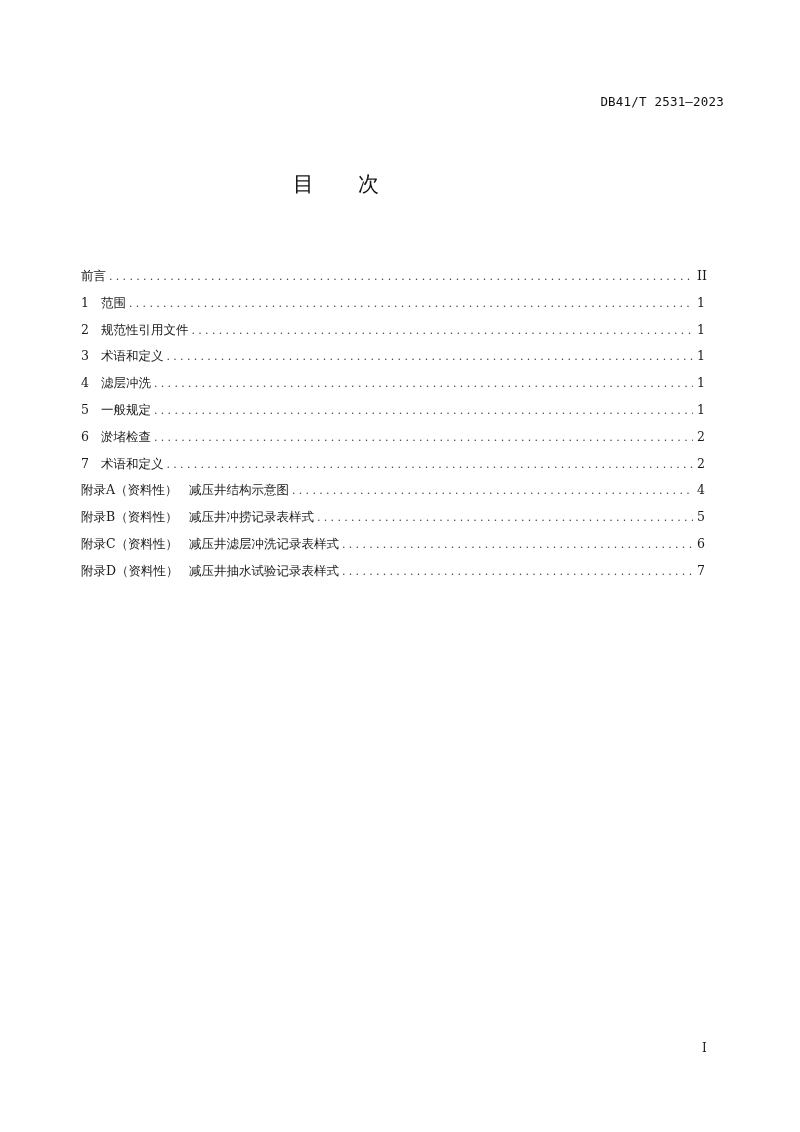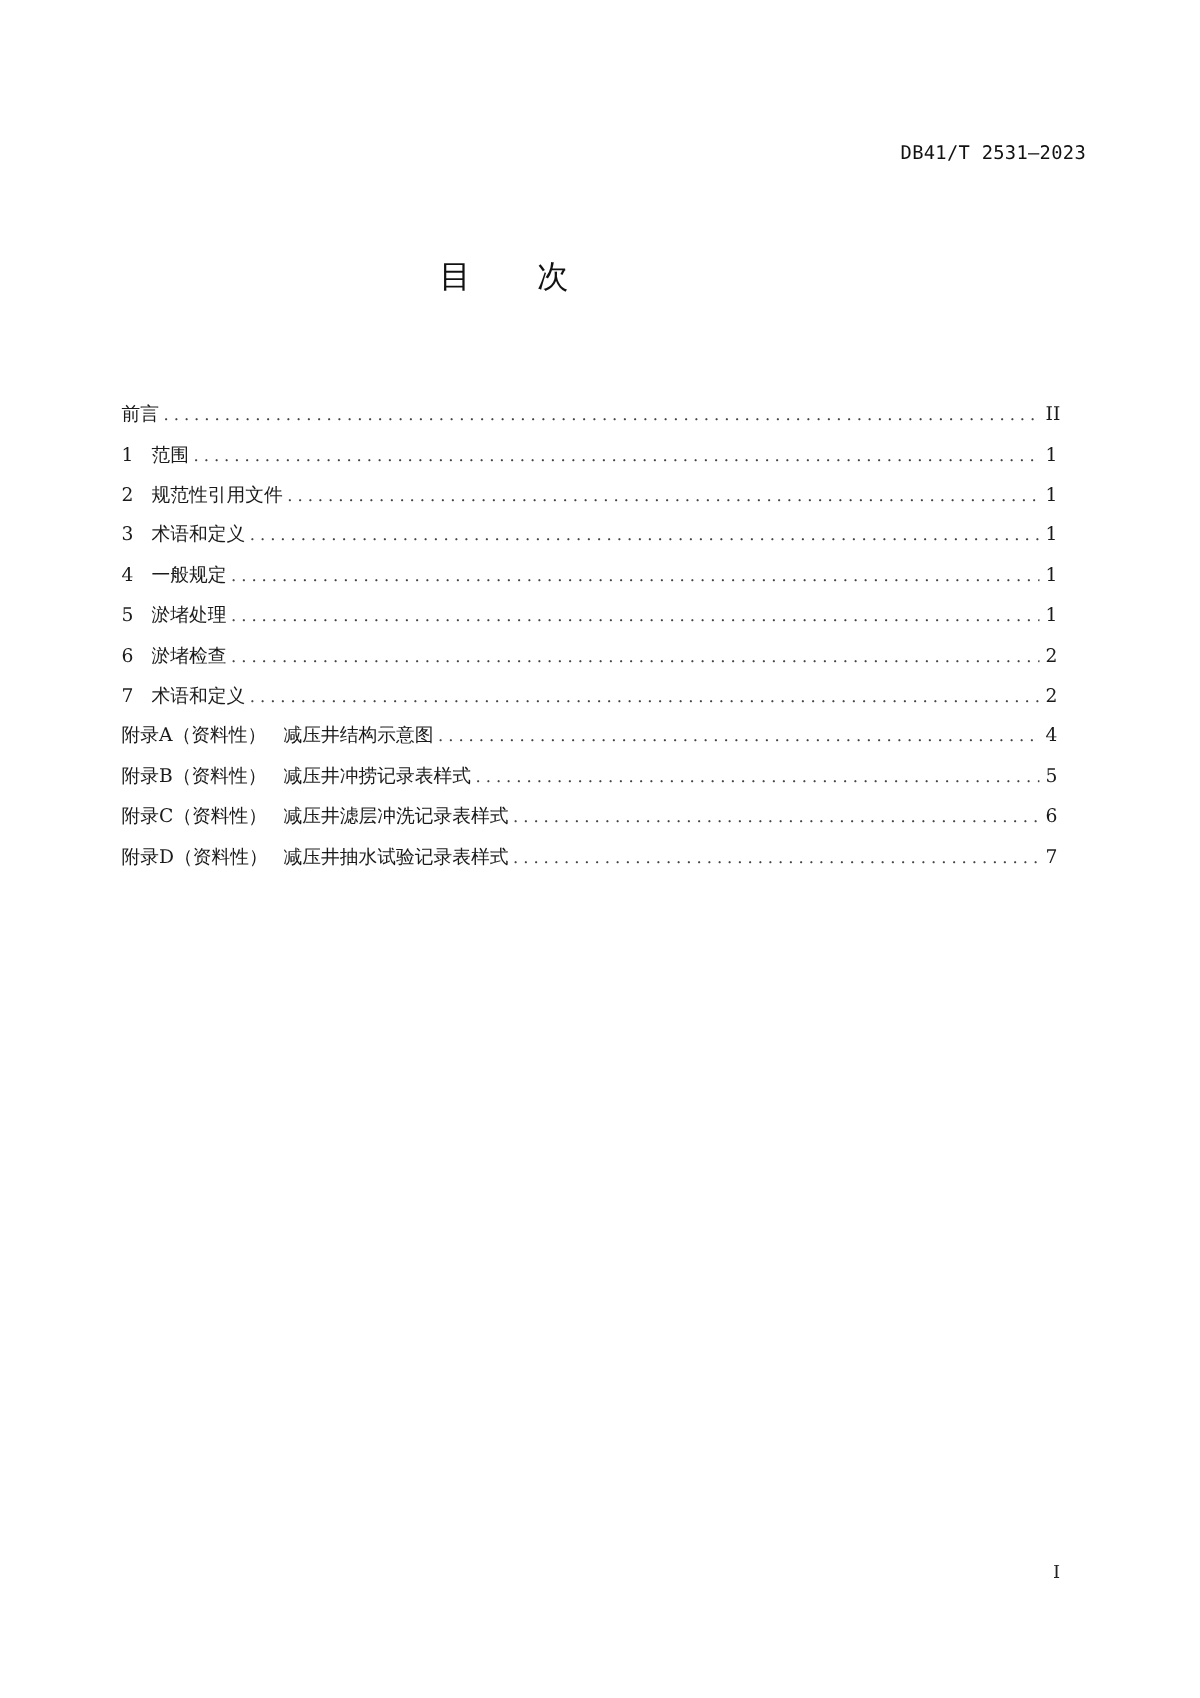--- a/index.html
+++ b/index.html
@@ -49,27 +49,27 @@
       <span class="toc-page">1</span>
     </div>
     <div class="toc-row">
       <span class="toc-num">3</span>
       <span class="toc-label">术语和定义</span>
       <span class="toc-dots">........................................................................................................................................................................................................</span>
       <span class="toc-page">1</span>
     </div>
     <div class="toc-row">
       <span class="toc-num">4</span>
-      <span class="toc-label">一般规定</span>
+      <span class="toc-label">滤层冲洗</span>
       <span class="toc-dots">........................................................................................................................................................................................................</span>
       <span class="toc-page">1</span>
     </div>
     <div class="toc-row">
       <span class="toc-num">5</span>
-      <span class="toc-label">淤堵处理</span>
+      <span class="toc-label">一般规定</span>
       <span class="toc-dots">........................................................................................................................................................................................................</span>
       <span class="toc-page">1</span>
     </div>
     <div class="toc-row">
       <span class="toc-num">6</span>
       <span class="toc-label">淤堵检查</span>
       <span class="toc-dots">........................................................................................................................................................................................................</span>
       <span class="toc-page">2</span>
     </div>
     <div class="toc-row">

